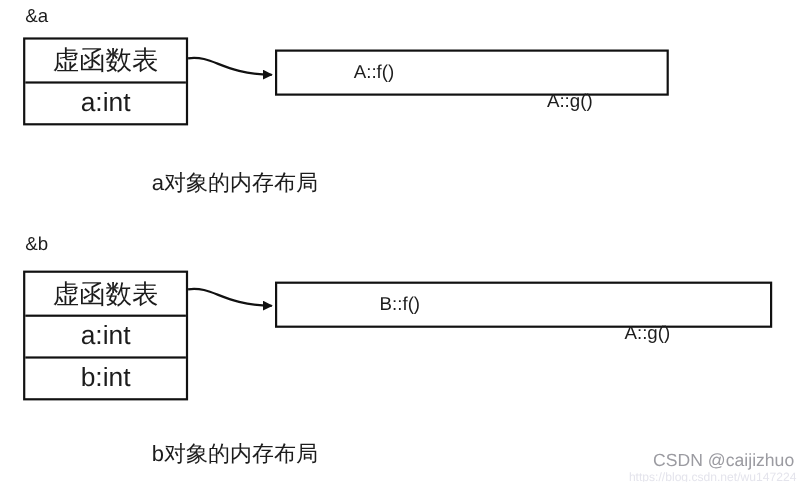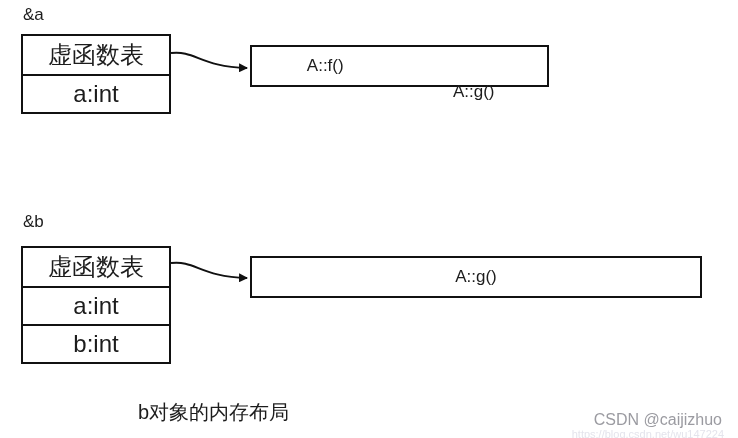--- a/index.html
+++ b/index.html
@@ -116,44 +116,46 @@
 
   <svg class="arrow-svg" style="top:40px;" viewBox="0 0 95 40" aria-hidden="true">
     <defs>
       <marker id="ah-a" markerWidth="10" markerHeight="9" refX="8" refY="4.5" orient="auto" markerUnits="userSpaceOnUse">
         <path d="M0,0 L9,4.5 L0,9 Z" fill="#111111"></path>
       </marker>
     </defs>
     <path d="M6,13 C30,10 36,27 82,28" fill="none" stroke="#111111" stroke-width="2" marker-end="url(#ah-a)"></path>
   </svg>
 
-  <div class="vtable" style="left:250px;top:45px;width:299px;">
+  <div class="vtable" style="left:250px;top:45px;width:358px;">
     <div class="vt-cell" style="flex:1;">A::f()</div>
     <div class="vt-cell" style="flex:1;">A::g()</div>
   </div>
 
+  <div class="caption" style="top:153px;">a对象的内存布局</div>
 
   <div class="ptr-label" style="left:23px;top:212px;">&amp;b</div>
 
   <div class="obj-box" style="top:246px;height:118px;">
     <div class="obj-row">虚函数表</div>
     <div class="obj-row">a:int</div>
     <div class="obj-row">b:int</div>
   </div>
 
   <svg class="arrow-svg" style="top:250px;" viewBox="0 0 95 40" aria-hidden="true">
     <defs>
       <marker id="ah-b" markerWidth="10" markerHeight="9" refX="8" refY="4.5" orient="auto" markerUnits="userSpaceOnUse">
         <path d="M0,0 L9,4.5 L0,9 Z" fill="#111111"></path>
       </marker>
     </defs>
     <path d="M6,13 C30,10 36,27 82,28" fill="none" stroke="#111111" stroke-width="2" marker-end="url(#ah-b)"></path>
   </svg>
 
   <div class="vtable" style="left:250px;top:256px;width:452px;">
+    <div class="vt-cell" style="flex:1;">B::f()</div>
     <div class="vt-cell" style="flex:1;">A::g()</div>
   </div>
 
   <div class="caption" style="top:399px;">b对象的内存布局</div>
 
   <div class="watermark">CSDN @caijizhuo</div>
   <div class="watermark-url">https://blog.csdn.net/wu147224</div>
 
 </div>
 

